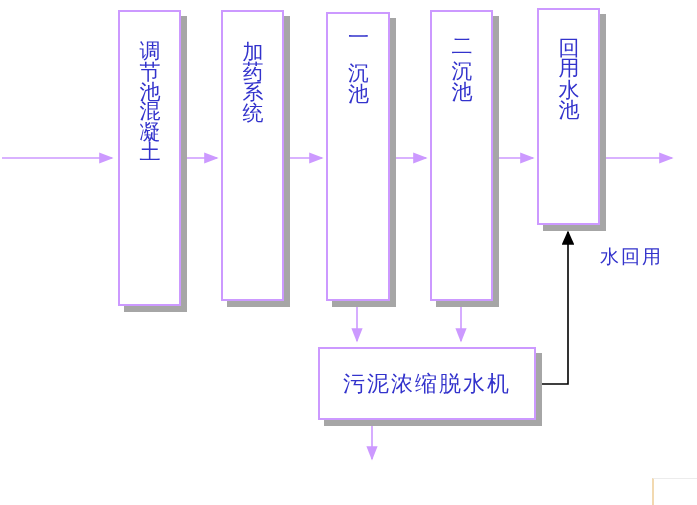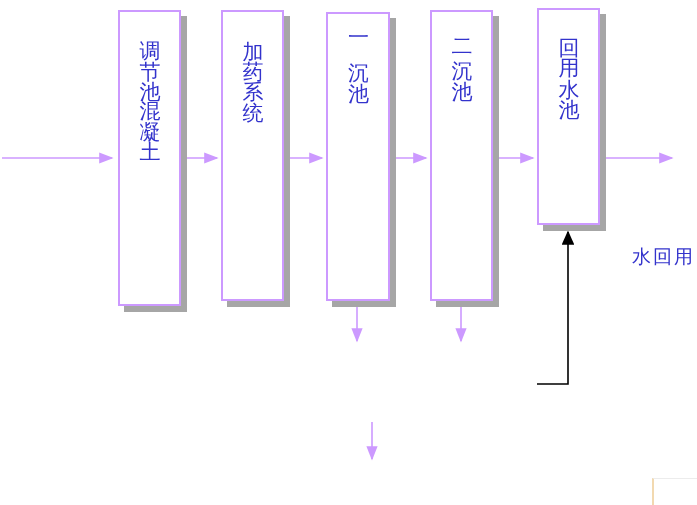--- a/index.html
+++ b/index.html
@@ -47,21 +47,21 @@
     white-space:nowrap;
   }
 
   .anno {
     position:absolute;
     color:#3333cc;
     font-size:19px;
     letter-spacing:2px;
     white-space:nowrap;
   }
-  .anno-water { left:600px; top:244px;margin-left:32px; }
+  .anno-water { left:600px; top:244px; }
   .anno-sludge { left:333px; top:472px; }
 
   .corner-artifact {
     position:absolute;
     left:652px; top:478px; width:45px; height:27px;
     background:#ffffff;
     border:1px solid #ececec;
     border-left:2px solid #f2d9b0;
   }
 </style>
@@ -108,19 +108,22 @@
   </div>
 
   <div class="pbox vbox b4">
     <span class="vtext">二沉池</span>
   </div>
 
   <div class="pbox vbox b5">
     <span class="vtext">回用水池</span>
   </div>
 
+  <div class="pbox hbox">
+    <span class="htext">污泥浓缩脱水机</span>
+  </div>
 
   <div class="anno anno-water">水回用</div>
 
 
   <div class="corner-artifact"></div>
 
 </div>
 
 </body></html>

